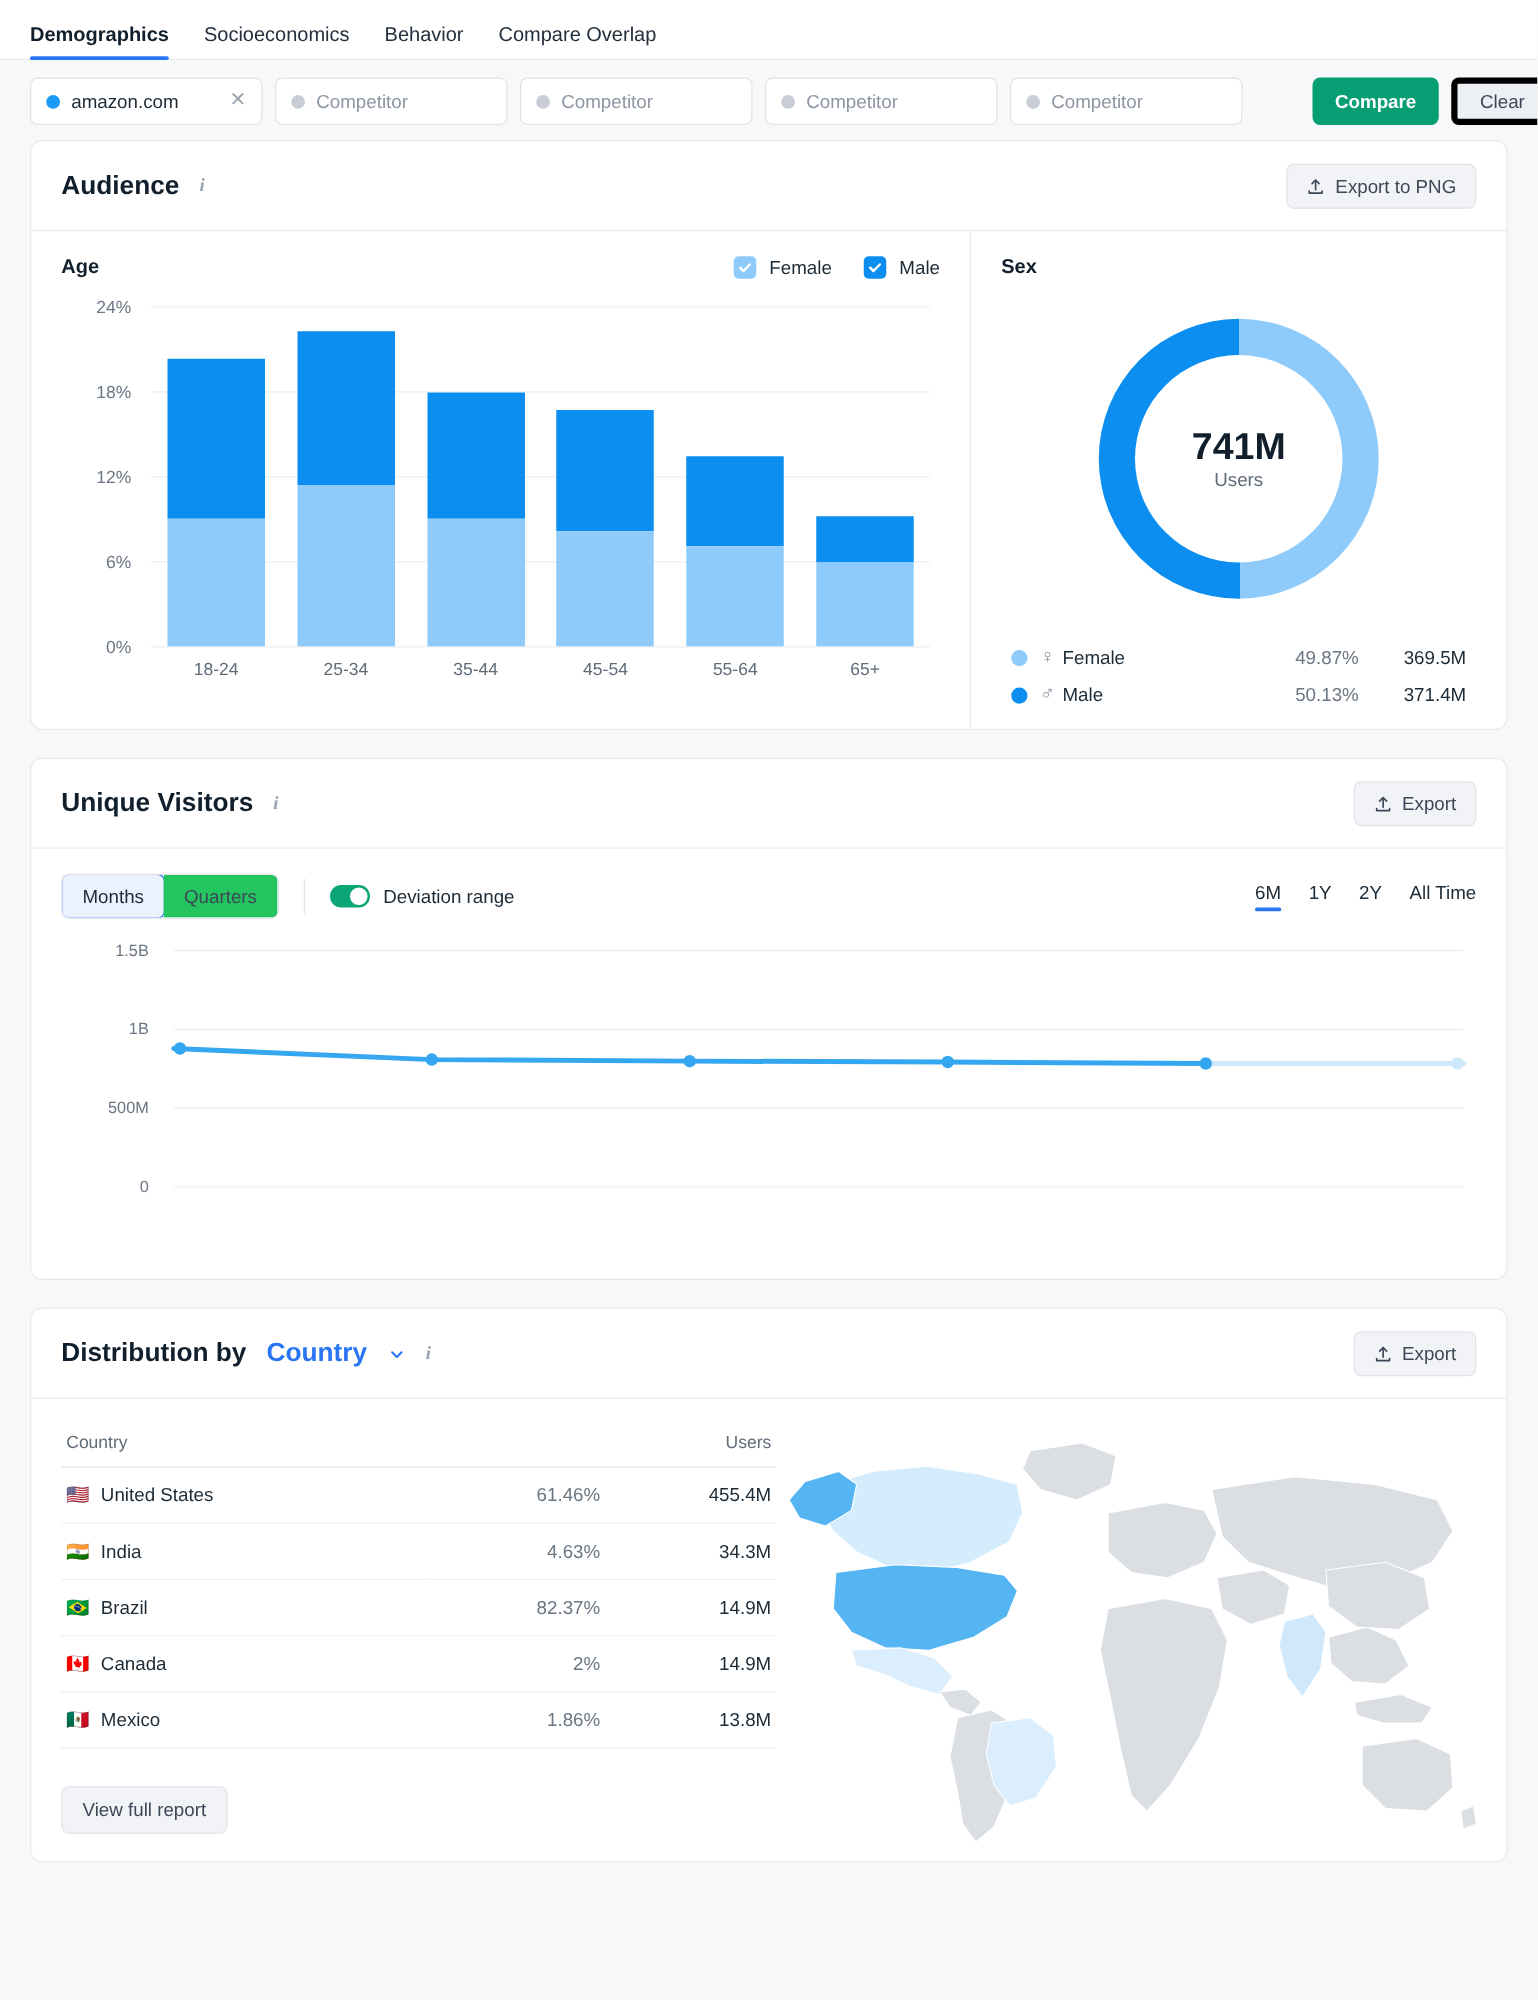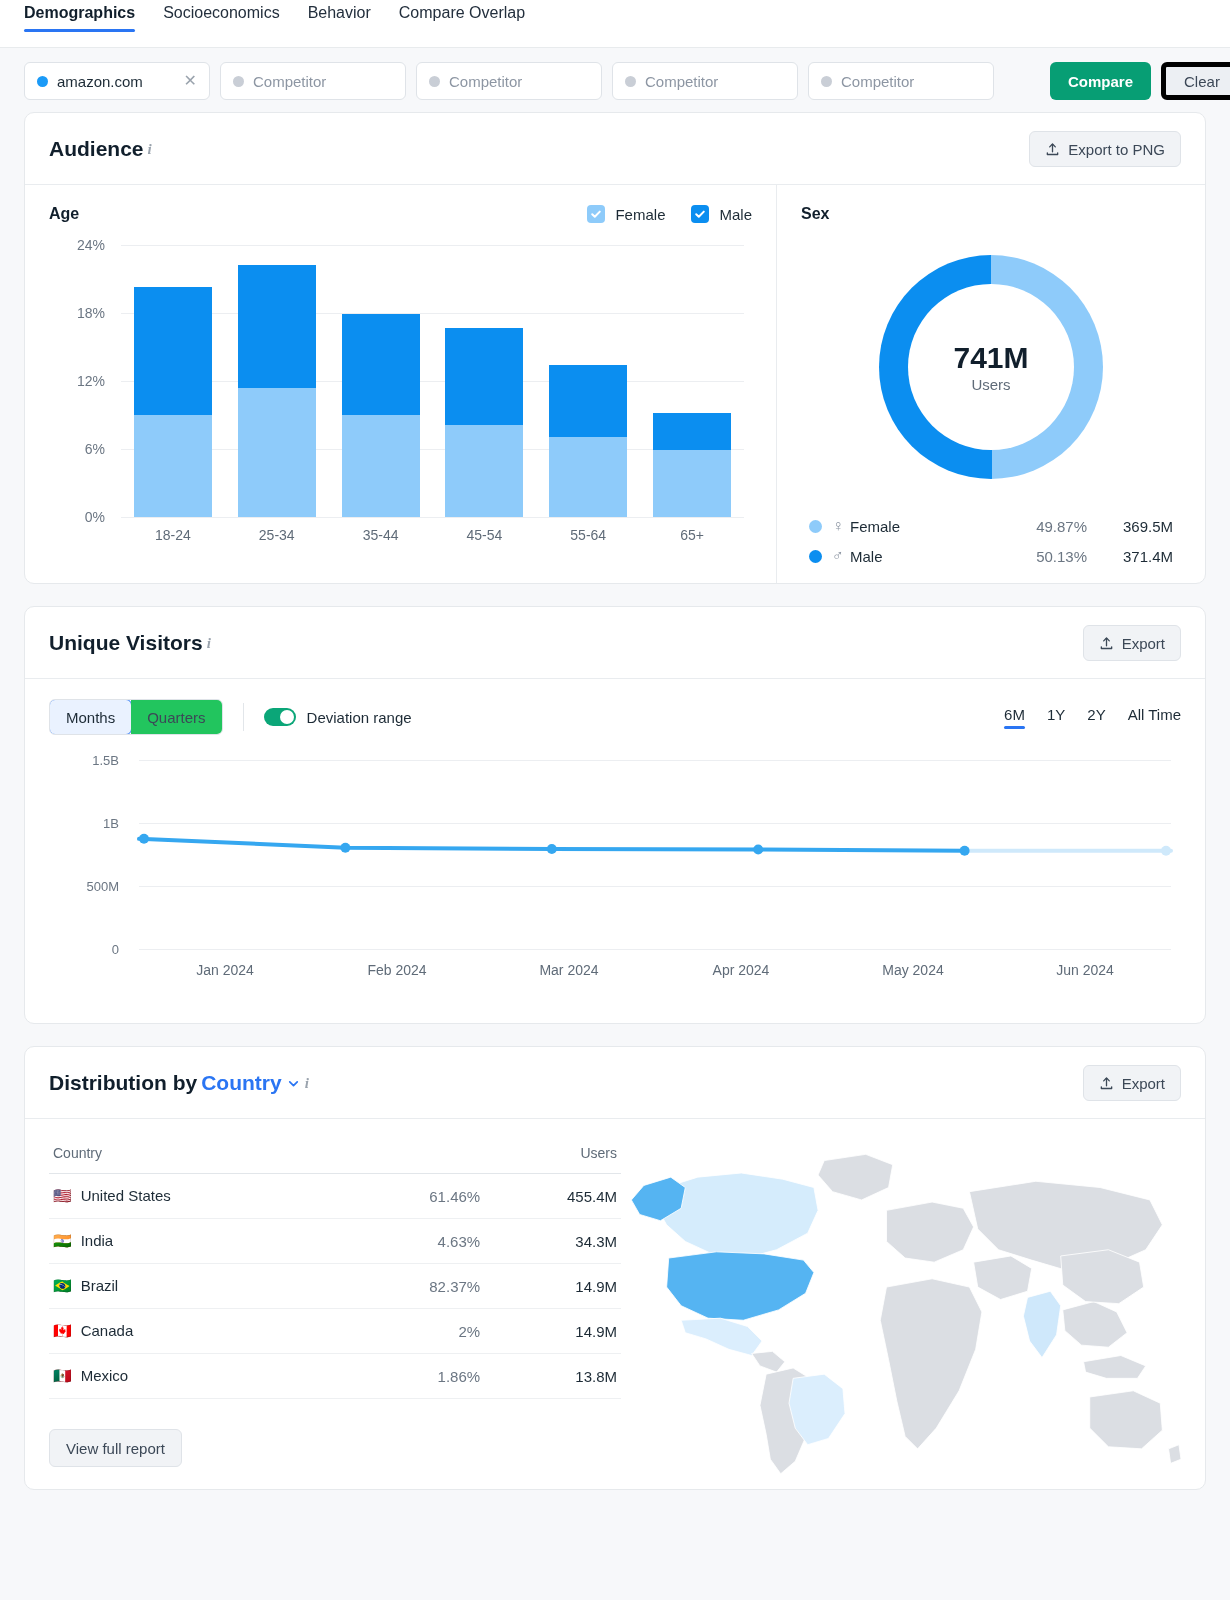--- a/index.html
+++ b/index.html
@@ -9,21 +9,21 @@
     background: #f7f8f9;
     font-family: "Liberation Sans", sans-serif;
     color: #1d2b36;
     -webkit-font-smoothing: antialiased;
   }
   .page { width: 1230px; height: 1600px; position: relative; overflow: hidden; background: #f7f8fa; }
 
   
   .tabbar {
     display: flex; align-items: flex-end; gap: 0;
-    padding: 16px 24px; height: 48px;
+    padding: 0 24px; height: 48px;
     background: #ffffff;
     border-bottom: 1px solid #e8ebed;
   }
   .tab {
     font-size: 16px; font-weight: 400; color: #232f3d;
     padding: 0 14px 10px 14px; cursor: pointer;
     position: relative; line-height: 1; white-space: nowrap;
   }
   .tab:first-child { padding-left: 0; }
   .tab.active { font-weight: 700; color: #111f2c; }
@@ -60,21 +60,21 @@
 
   
   .card {
     margin: 0 24px 22px 24px; background: #fff;
     border: 1px solid #e6e9ec; border-radius: 10px; overflow: hidden;
   }
   .card-head {
     display: flex; align-items: center; justify-content: space-between;
     padding: 18px 24px 17px 24px;
   }
-  .card-title { font-size: 21px; font-weight: 700; color: #111f2c; display: flex; align-items: center; gap: 4px;}
+  .card-title { font-size: 21px; font-weight: 700; color: #111f2c; display: flex; align-items: center; gap: 16px;}
   .info-i { color: #9aa3ad; font-style: italic; font-size: 15px; font-family: "Liberation Serif", serif; cursor: pointer;}
   .btn-export {
     display: inline-flex; align-items: center; gap: 8px;
     height: 36px; padding: 0 15px; border-radius: 6px;
     border: 1px solid #dfe3e8; background: #f1f3f6; color: #3c4857;
     font-size: 15px; cursor: pointer; font-family: inherit;
   }
   .upl { display:inline-block; width: 15px; height: 15px; }
 
   
@@ -398,28 +398,20 @@
               <path d="M0.0 79.8 L207.2 88.7 L414.4 89.9 L621.6 90.6 L828.8 91.8" fill="none" stroke="#35a7f0" stroke-width="4" stroke-linecap="round" stroke-linejoin="round" vector-effect="non-scaling-stroke"></path>
               <path d="M828.8 91.8 L1036.0 91.8" fill="none" stroke="#cfe9fb" stroke-width="4" stroke-linecap="round" stroke-linejoin="round" vector-effect="non-scaling-stroke"></path>
               <circle cx="0" cy="79.80000000000001" r="5" fill="#35a7f0" transform="translate(5,0)"></circle>
               <circle cx="207.20000000000002" cy="88.66666666666667" r="5" fill="#35a7f0" transform="translate(0,0)"></circle>
               <circle cx="414.40000000000003" cy="89.93333333333334" r="5" fill="#35a7f0" transform="translate(0,0)"></circle>
               <circle cx="621.6" cy="90.56666666666666" r="5" fill="#35a7f0" transform="translate(0,0)"></circle>
               <circle cx="828.8000000000001" cy="91.83333333333333" r="5" fill="#35a7f0" transform="translate(0,0)"></circle>
               <circle cx="1036" cy="91.83333333333333" r="5" fill="#cfe9fb" transform="translate(-5,0)"></circle>
             </svg>
         </div>
-        <div class="lc-xlabels" id="lc-xlabels">
-            <div class="lc-xlab">Jan 2024</div>
-            <div class="lc-xlab">Feb 2024</div>
-            <div class="lc-xlab">Mar 2024</div>
-            <div class="lc-xlab">Apr 2024</div>
-            <div class="lc-xlab">May 2024</div>
-            <div class="lc-xlab">Jun 2024</div>
-          </div>
       </div>
     </div>
   </div>
 
   <div class="card">
     <div class="card-head">
       <div class="card-title">
         <span>Distribution by</span>
         <span style="color:#2a75f3;cursor:pointer">Country</span>
         <span style="display:inline-flex;align-items:center">

